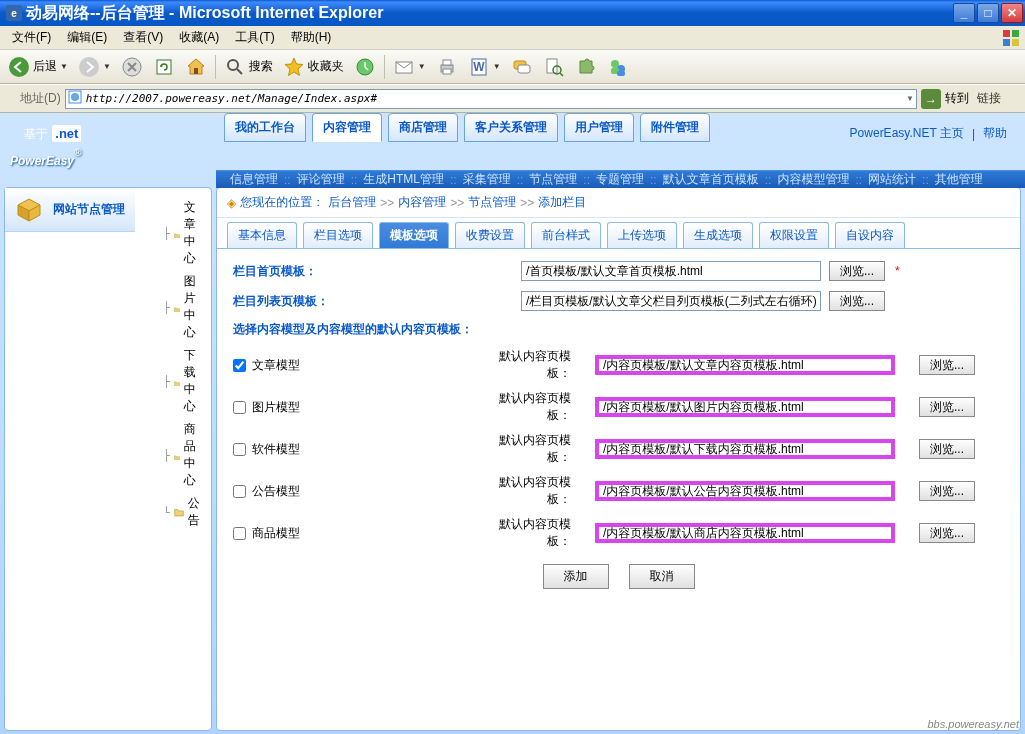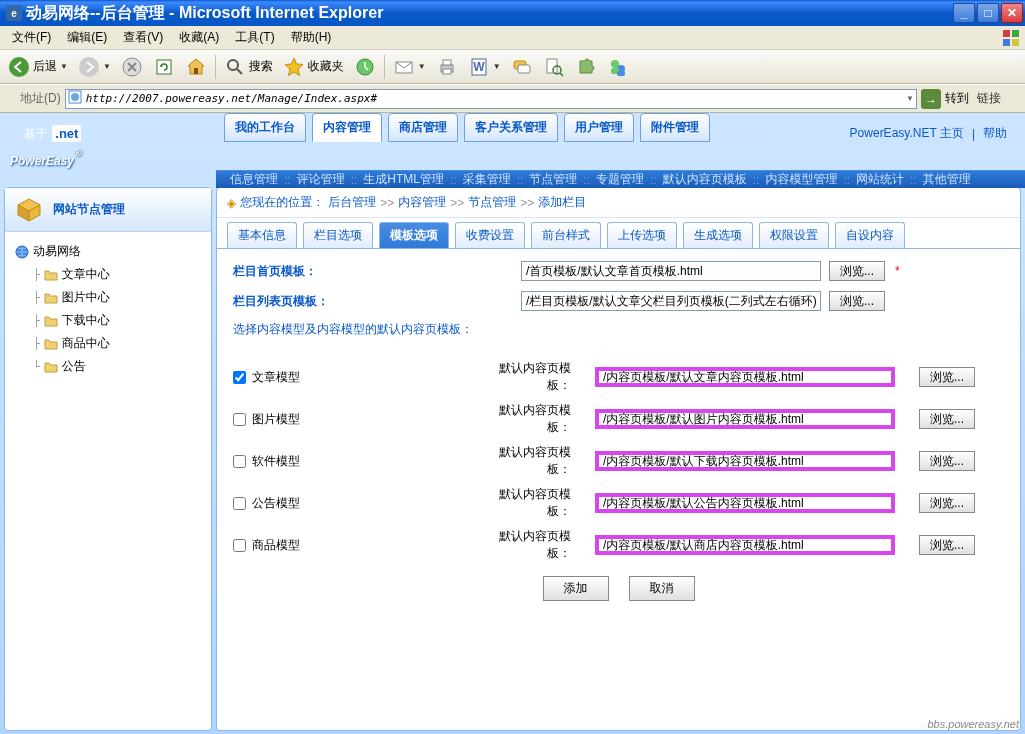--- a/index.html
+++ b/index.html
@@ -50,21 +50,21 @@
 .main-tab { padding: 5px 10px; background: linear-gradient(#fff,#d4e6fb); border: 1px solid #6ba3e0; border-radius: 4px 4px 0 0; color: #0a59c8; cursor: pointer; font-weight: bold; }
 .main-tab.active { background: #fff; border-bottom-color: #fff; }
 .header-links { display: flex; gap: 8px; align-items: center; color: #0a59c8; padding-right: 10px; }
 .header-links span { cursor: pointer; }
 .sub-nav { height: 26px; background: linear-gradient(#2f7bd8, #1a5cb8); display: flex; align-items: center; padding: 0 10px; gap: 2px; color: #cde5ff; border-top: 1px solid #4a8ce0; }
 .sub-nav .sn-item { padding: 0 4px; cursor: pointer; }
 .sub-nav .sn-sep { color: #6aa6e8; }
 
 
 .app-body { flex: 1; display: flex; gap: 4px; padding: 4px; overflow: hidden; }
-.sidebar { width: 208px; background: #fff; border: 1px solid #8cb8e8; border-radius: 4px; display: flex; flex-direction: column; }
+.sidebar { width: 208px; background: #fff; border: 1px solid #8cb8e8; border-radius: 4px; display: flex; flex-direction: row; }
 .sidebar-title { height: 44px; background: linear-gradient(#fff,#d4e6fb); display: flex; align-items: center; gap: 10px; padding: 0 10px; border-bottom: 1px solid #b8d4f0; color: #0a59c8; font-weight: bold; font-size: 14px; }
 .pkg-icon { width: 28px; height: 28px; }
 .tree { padding: 8px 6px; flex: 1; }
 .tree-item { padding: 3px 0 3px 4px; display: flex; align-items: center; gap: 4px; cursor: pointer; }
 .tree-child { padding-left: 22px; }
 .tree-line { color: #999; font-family: monospace; font-size: 11px; }
 .globe-icon { width: 14px; height: 14px; display: inline-block; }
 .folder-icon { width: 14px; height: 12px; display: inline-block; }
 
 .main { flex: 1; background: #fff; border: 1px solid #8cb8e8; border-radius: 4px; display: flex; flex-direction: column; overflow: hidden; }
@@ -74,21 +74,21 @@
 .form-tabs { display: flex; gap: 6px; padding: 4px 10px 0 10px; border-bottom: 1px solid #8cb8e8; }
 .form-tab { padding: 4px 10px; background: linear-gradient(#fff,#e2edfb); border: 1px solid #8cb8e8; border-bottom: none; border-radius: 3px 3px 0 0; color: #0a59c8; cursor: pointer; min-width: 56px; text-align: center; }
 .form-tab.active { background: linear-gradient(#4a8ce0,#2f7bd8); color: #fff; font-weight: bold; }
 .form-body { padding: 12px 16px; }
 .form-row { display: flex; align-items: center; margin-bottom: 10px; gap: 8px; }
 .form-row .flabel { width: 280px; color: #0a59c8; font-weight: bold; }
 .form-row input[type=text] { border: 1px solid #7f9db9; height: 20px; padding: 0 4px; font-size: 12px; }
 .form-row .finput-wide { width: 300px; }
 .browse-btn { height: 20px; padding: 0 10px; background: linear-gradient(#fff,#e0e0e0); border: 1px solid #888; cursor: pointer; }
 .req { color: red; margin-left: 2px; }
-.section-label { color: #0a59c8; font-weight: normal; margin: 8px 0 22px 0; }
+.section-label { color: #0a59c8; font-weight: bold; margin: 8px 0 10px 0; }
 .model-row { display: flex; align-items: center; margin-bottom: 8px; gap: 16px; }
 .model-row .mcheck { width: 230px; display: flex; align-items: center; gap: 6px; }
 .model-row .mlabel { width: 100px; text-align: right; padding-right: 8px; }
 .model-row input[type=text] { width: 300px; border: 4px solid #d946ef; height: 20px; padding: 0 4px; }
 .btn-row { display: flex; justify-content: center; gap: 20px; margin-top: 14px; }
 .action-btn { padding: 3px 20px; background: linear-gradient(#fff,#e0e0e0); border: 1px solid #888; cursor: pointer; }
 
 
 .statusbar { height: 20px; background: #ece9d8; border-top: 1px solid #d4d0c8; display: flex; align-items: center; padding: 0 6px; gap: 6px; font-size: 11px; }
 .statusbar .st-spacer { flex: 1; }
@@ -307,21 +307,21 @@
         <span class="sn-item">评论管理</span>
           <span class="sn-sep">::</span>
         <span class="sn-item">生成HTML管理</span>
           <span class="sn-sep">::</span>
         <span class="sn-item">采集管理</span>
           <span class="sn-sep">::</span>
         <span class="sn-item">节点管理</span>
           <span class="sn-sep">::</span>
         <span class="sn-item">专题管理</span>
           <span class="sn-sep">::</span>
-        <span class="sn-item">默认内容页模板</span>
+        <span class="sn-item">默认文章首页模板</span>
           <span class="sn-sep">::</span>
         <span class="sn-item">内容模型管理</span>
           <span class="sn-sep">::</span>
         <span class="sn-item">网站统计</span>
           <span class="sn-sep">::</span>
         <span class="sn-item">其他管理</span>
       </div>
     </div>
   </div>
 
@@ -329,27 +329,20 @@
     <div class="sidebar">
       <div class="sidebar-title">
         <span class="pkg-icon"><svg viewBox="0 0 28 28">
               <path d="M14 3 L25 9 L14 15 L3 9 Z" fill="#f0c050" stroke="#c09010"></path>
               <path d="M3 9 L3 19 L14 25 L14 15 Z" fill="#d8a030" stroke="#c09010"></path>
               <path d="M25 9 L25 19 L14 25 L14 15 Z" fill="#e8b840" stroke="#c09010"></path>
             </svg></span>
         <span>网站节点管理</span>
       </div>
       <div class="tree">
-        <div class="tree-item">
-          <span class="globe-icon"><svg viewBox="0 0 14 14">
-                <circle cx="7" cy="7" r="6" fill="#4a8ce0" stroke="#1a5cb8"></circle>
-                <path d="M1 7 h12 M7 1 v12 M3 3 Q7 5 11 3 M3 11 Q7 9 11 11" stroke="#9acaff" fill="none" stroke-width="0.8"></path>
-              </svg></span>
-          <span>动易网络</span>
-        </div>
         <div class="tree-item tree-child">
             <span class="tree-line">├</span>
             <span class="folder-icon"><svg viewBox="0 0 14 12">
                 <path d="M1 2 L5 2 L6 4 L13 4 L13 11 L1 11 Z" fill="#f0d070" stroke="#c0a040"></path>
               </svg></span>
             <span>文章中心</span>
           </div>
         <div class="tree-item tree-child">
             <span class="tree-line">├</span>
             <span class="folder-icon"><svg viewBox="0 0 14 12">

